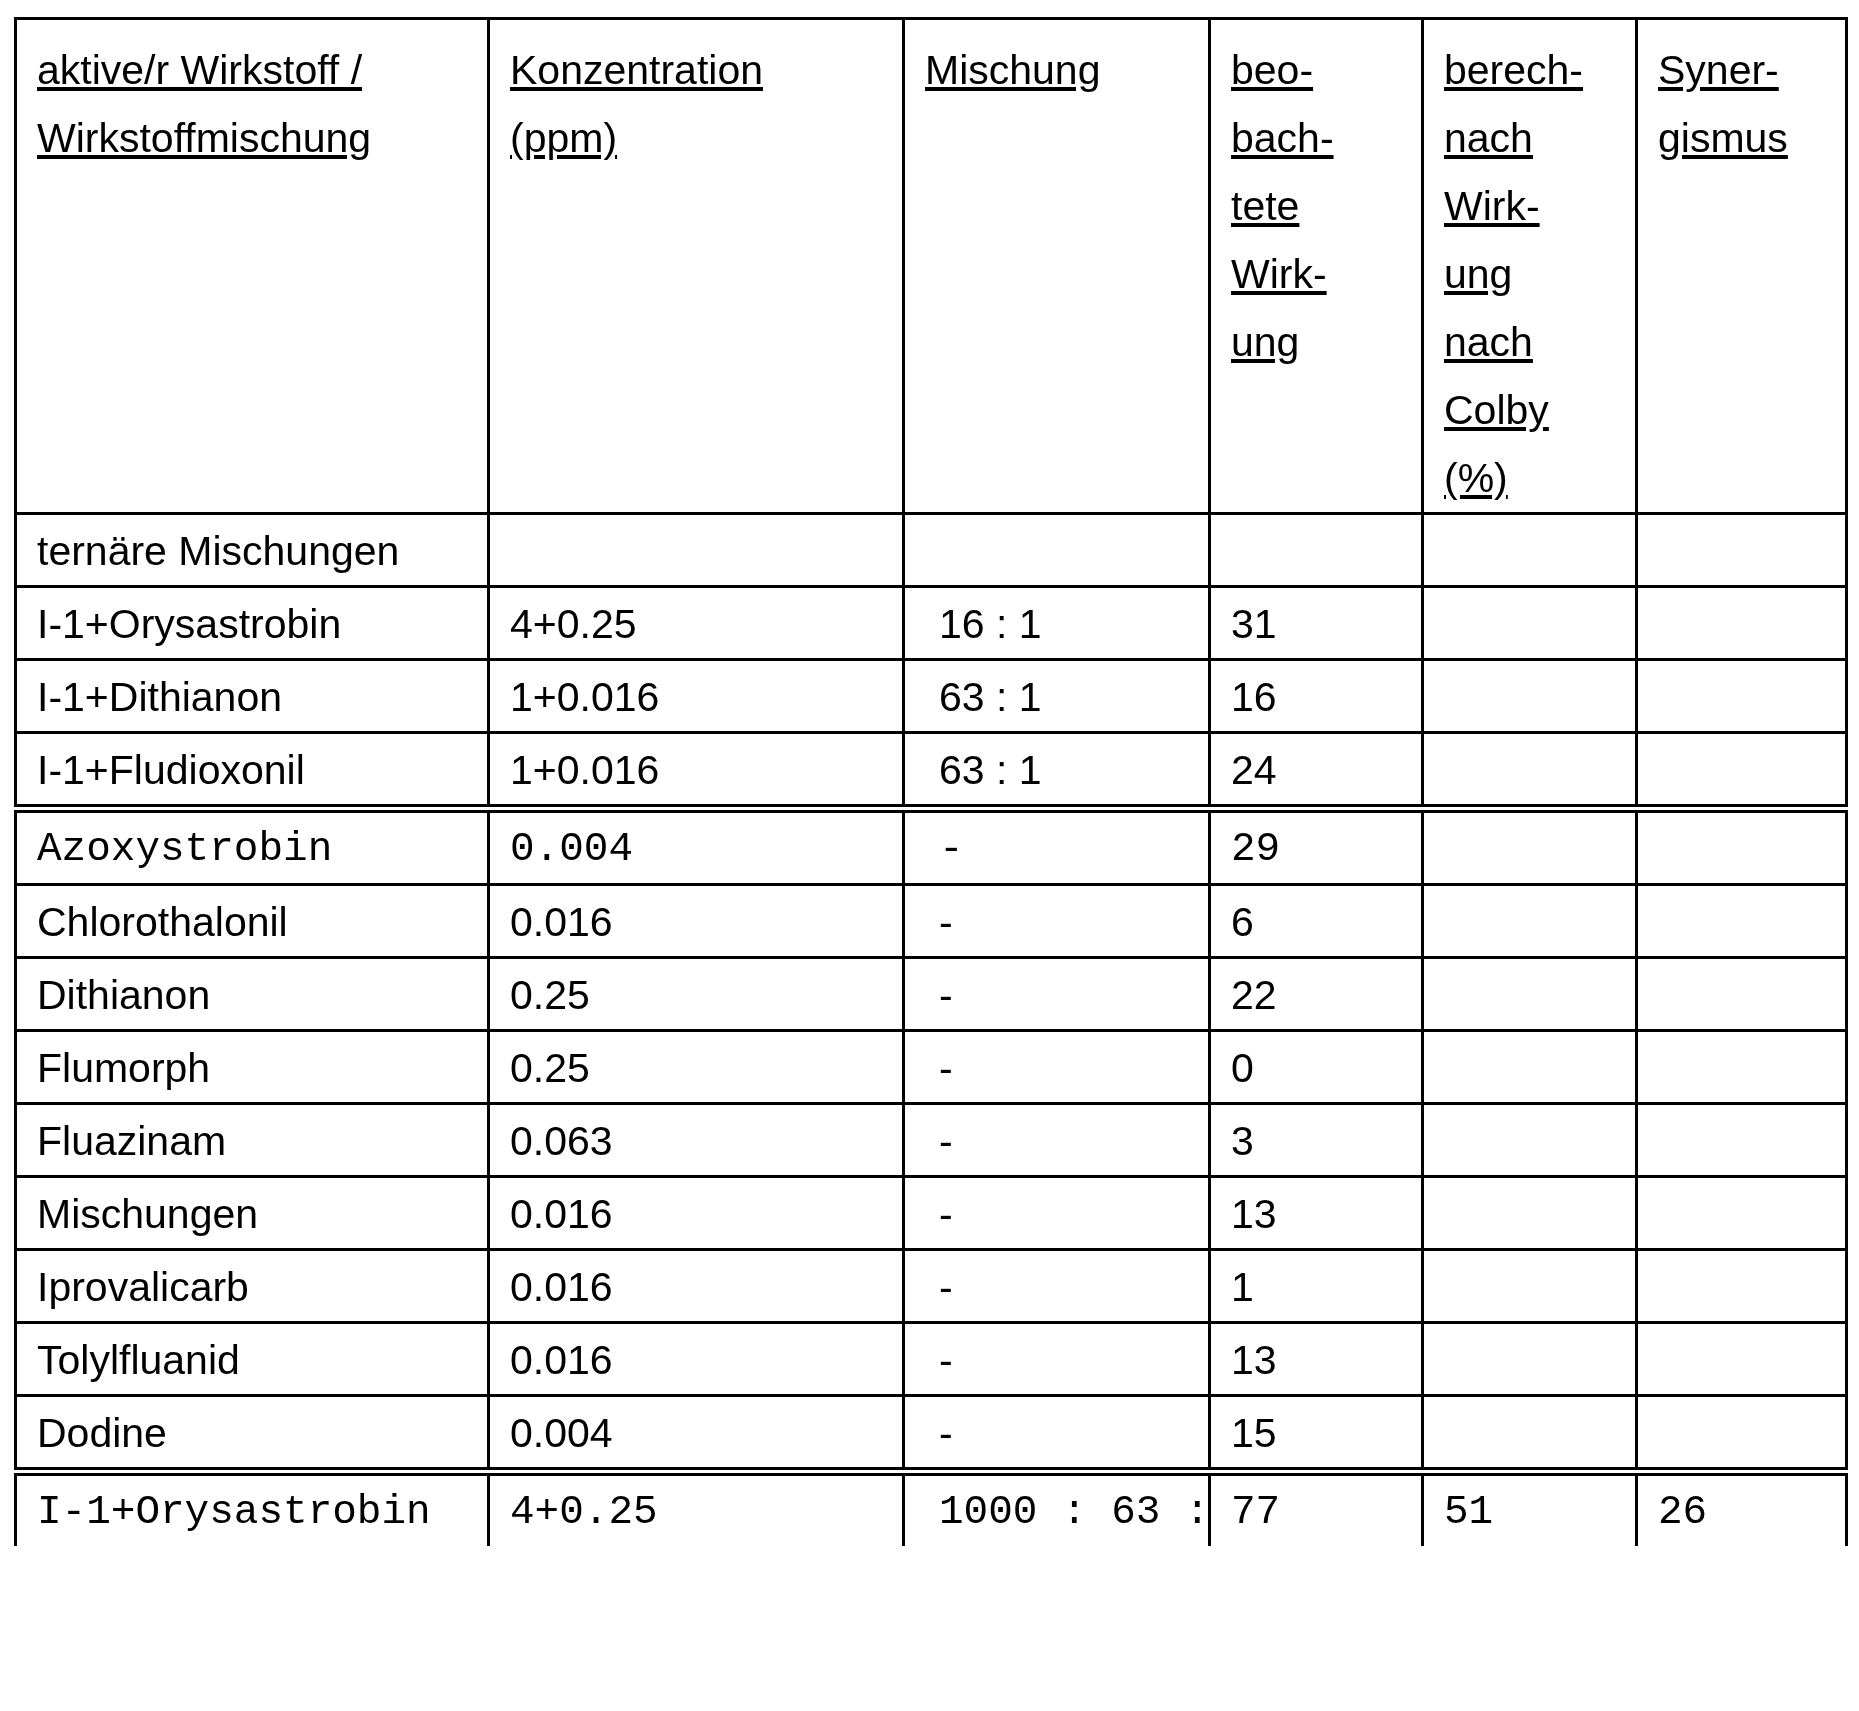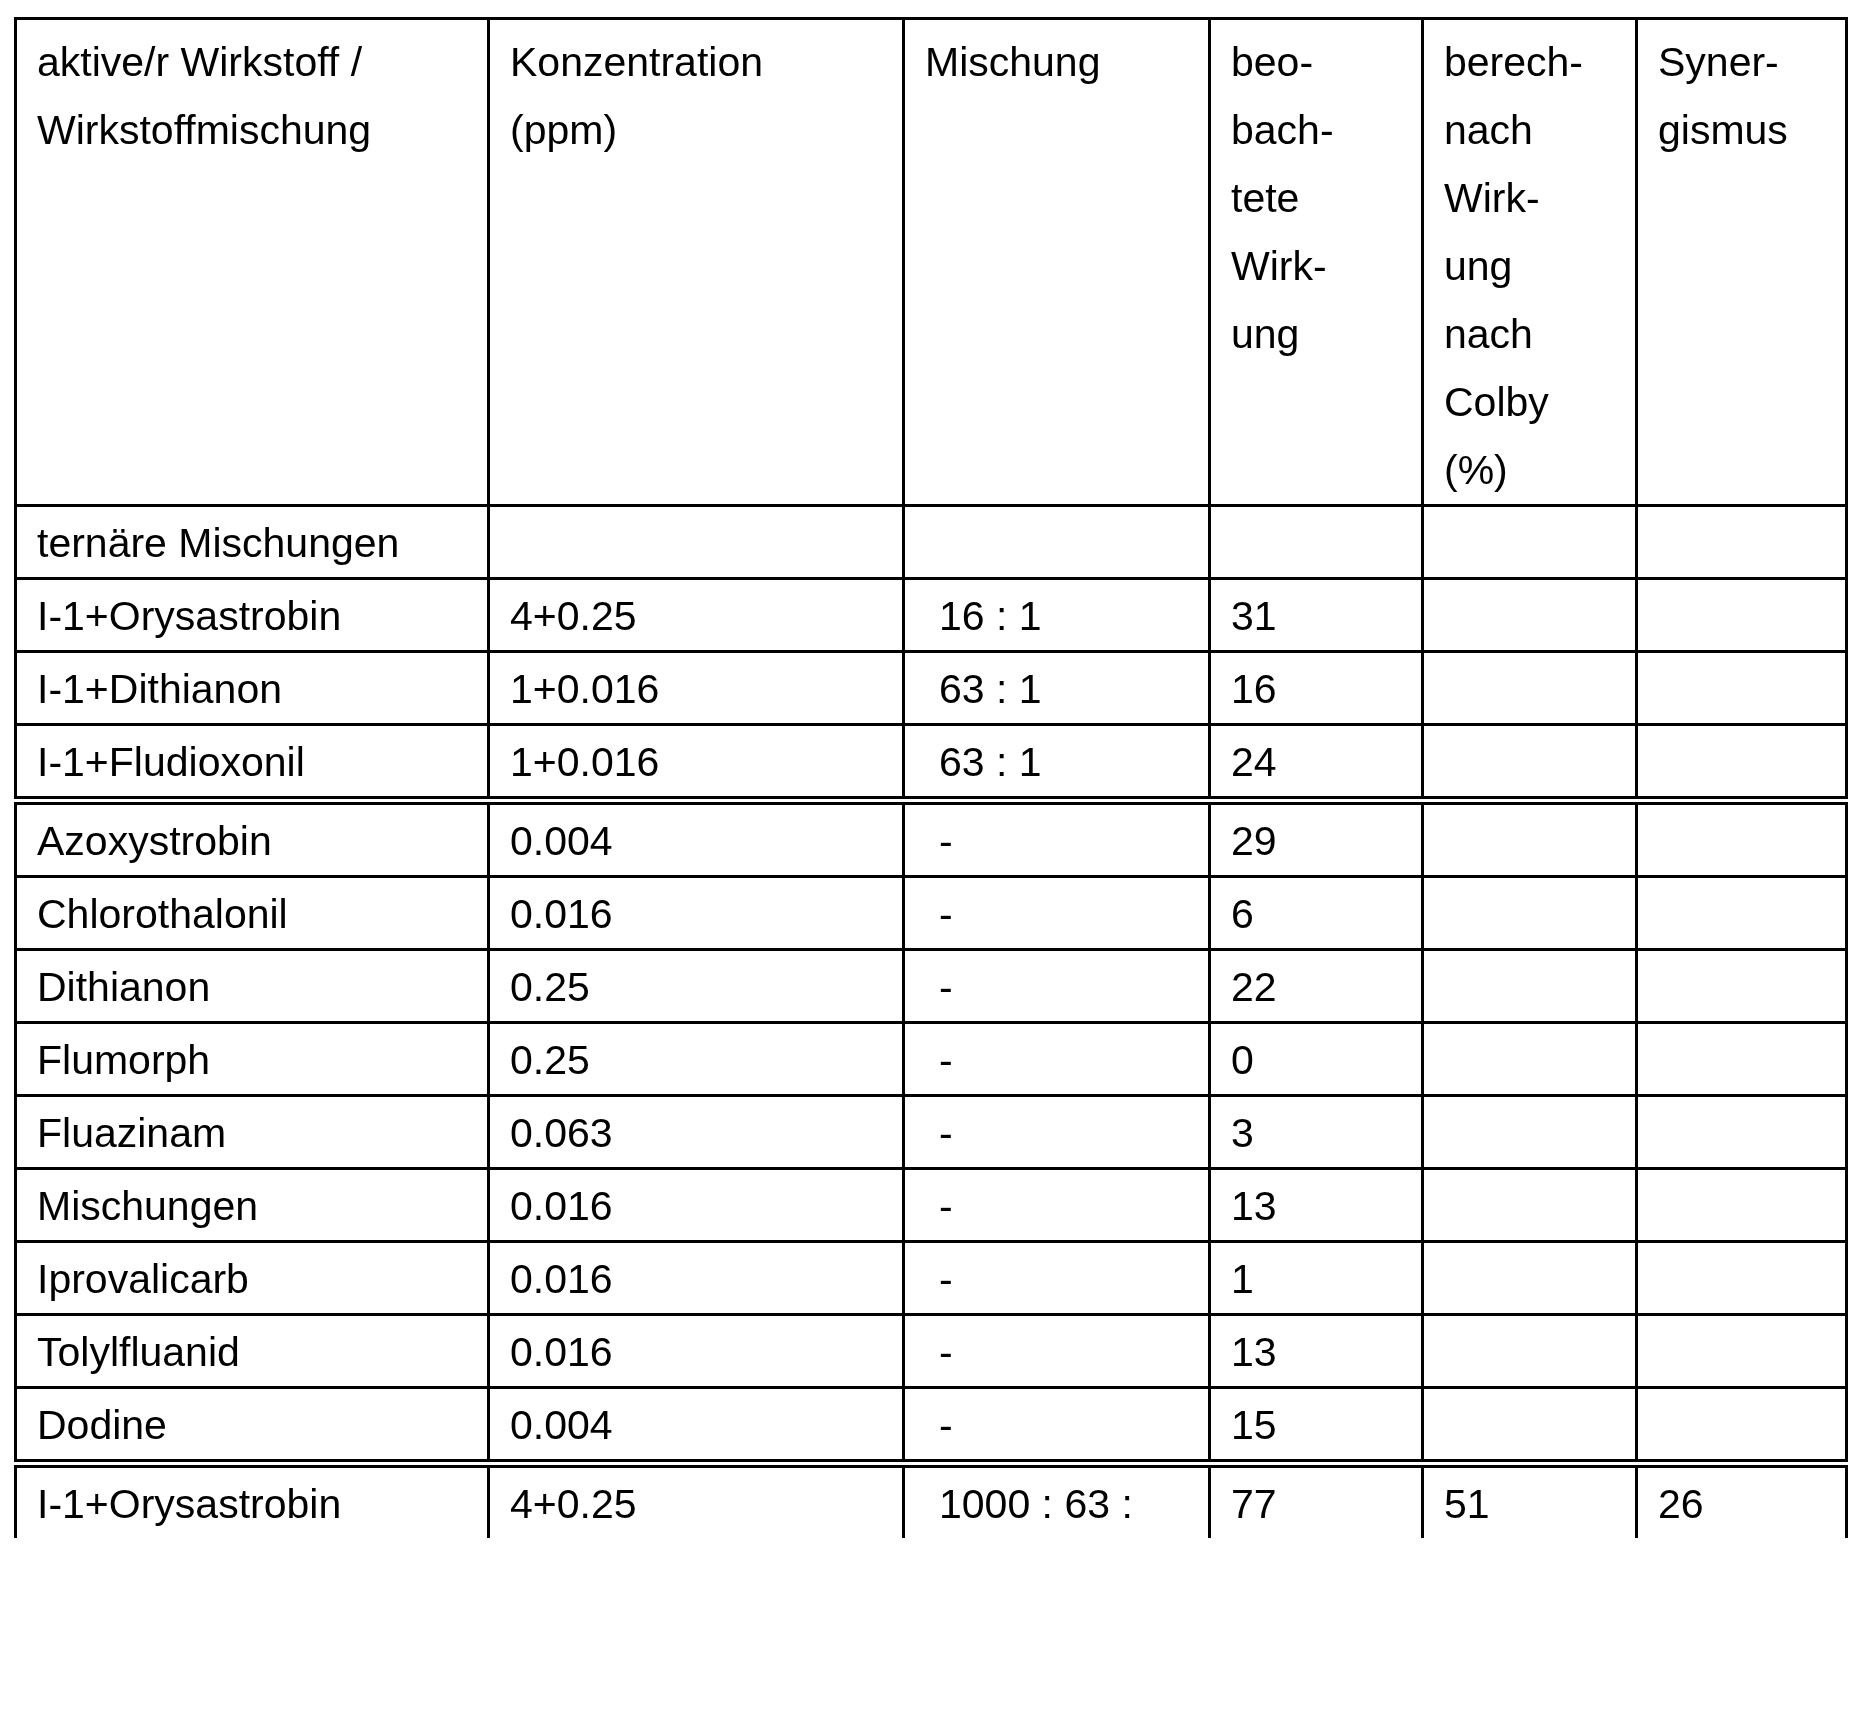--- a/index.html
+++ b/index.html
@@ -2,24 +2,24 @@
 <html><head>
 <meta charset="utf-8">
 <style>
   html, body { margin: 0; padding: 0; background: #ffffff; }
   body { width: 1859px; height: 1711px; position: relative; overflow: hidden;
          font-family: "Liberation Sans", sans-serif; color: #000; }
   #tbl { position: absolute; left: 14px; top: 17px; width: 1831px;
          border-collapse: collapse; table-layout: fixed; }
   #tbl td { border: 3px solid #000; vertical-align: top; padding: 0 0 0 20px;
             font-size: 41px; line-height: 68px; white-space: nowrap; }
-  #tbl tr.head td { height: 474px; padding-top: 8px; }
+  #tbl tr.head td { height: 474px; padding-top: 16px; text-decoration: underline; }
   #tbl tr.r td { height: 64px; padding-top: 2px; }
   #tbl tr.r2 td { height: 133px; padding-top: 2px; }
-  #tbl tr.sep-top td { border-top: 9px double #000; }
+  #tbl tr.sep-top td { border-top: 9px double #000; font-family: Liberation Mono, monospace; }
   #tbl tr.last td { border-bottom: none; }
   #tbl td.ratio { padding-left: 34px; }
   .stack span { display: block; }
 </style>
 </head>
 <body>
 
 <table id="tbl">
   <colgroup>
     <col style="width:473px">

